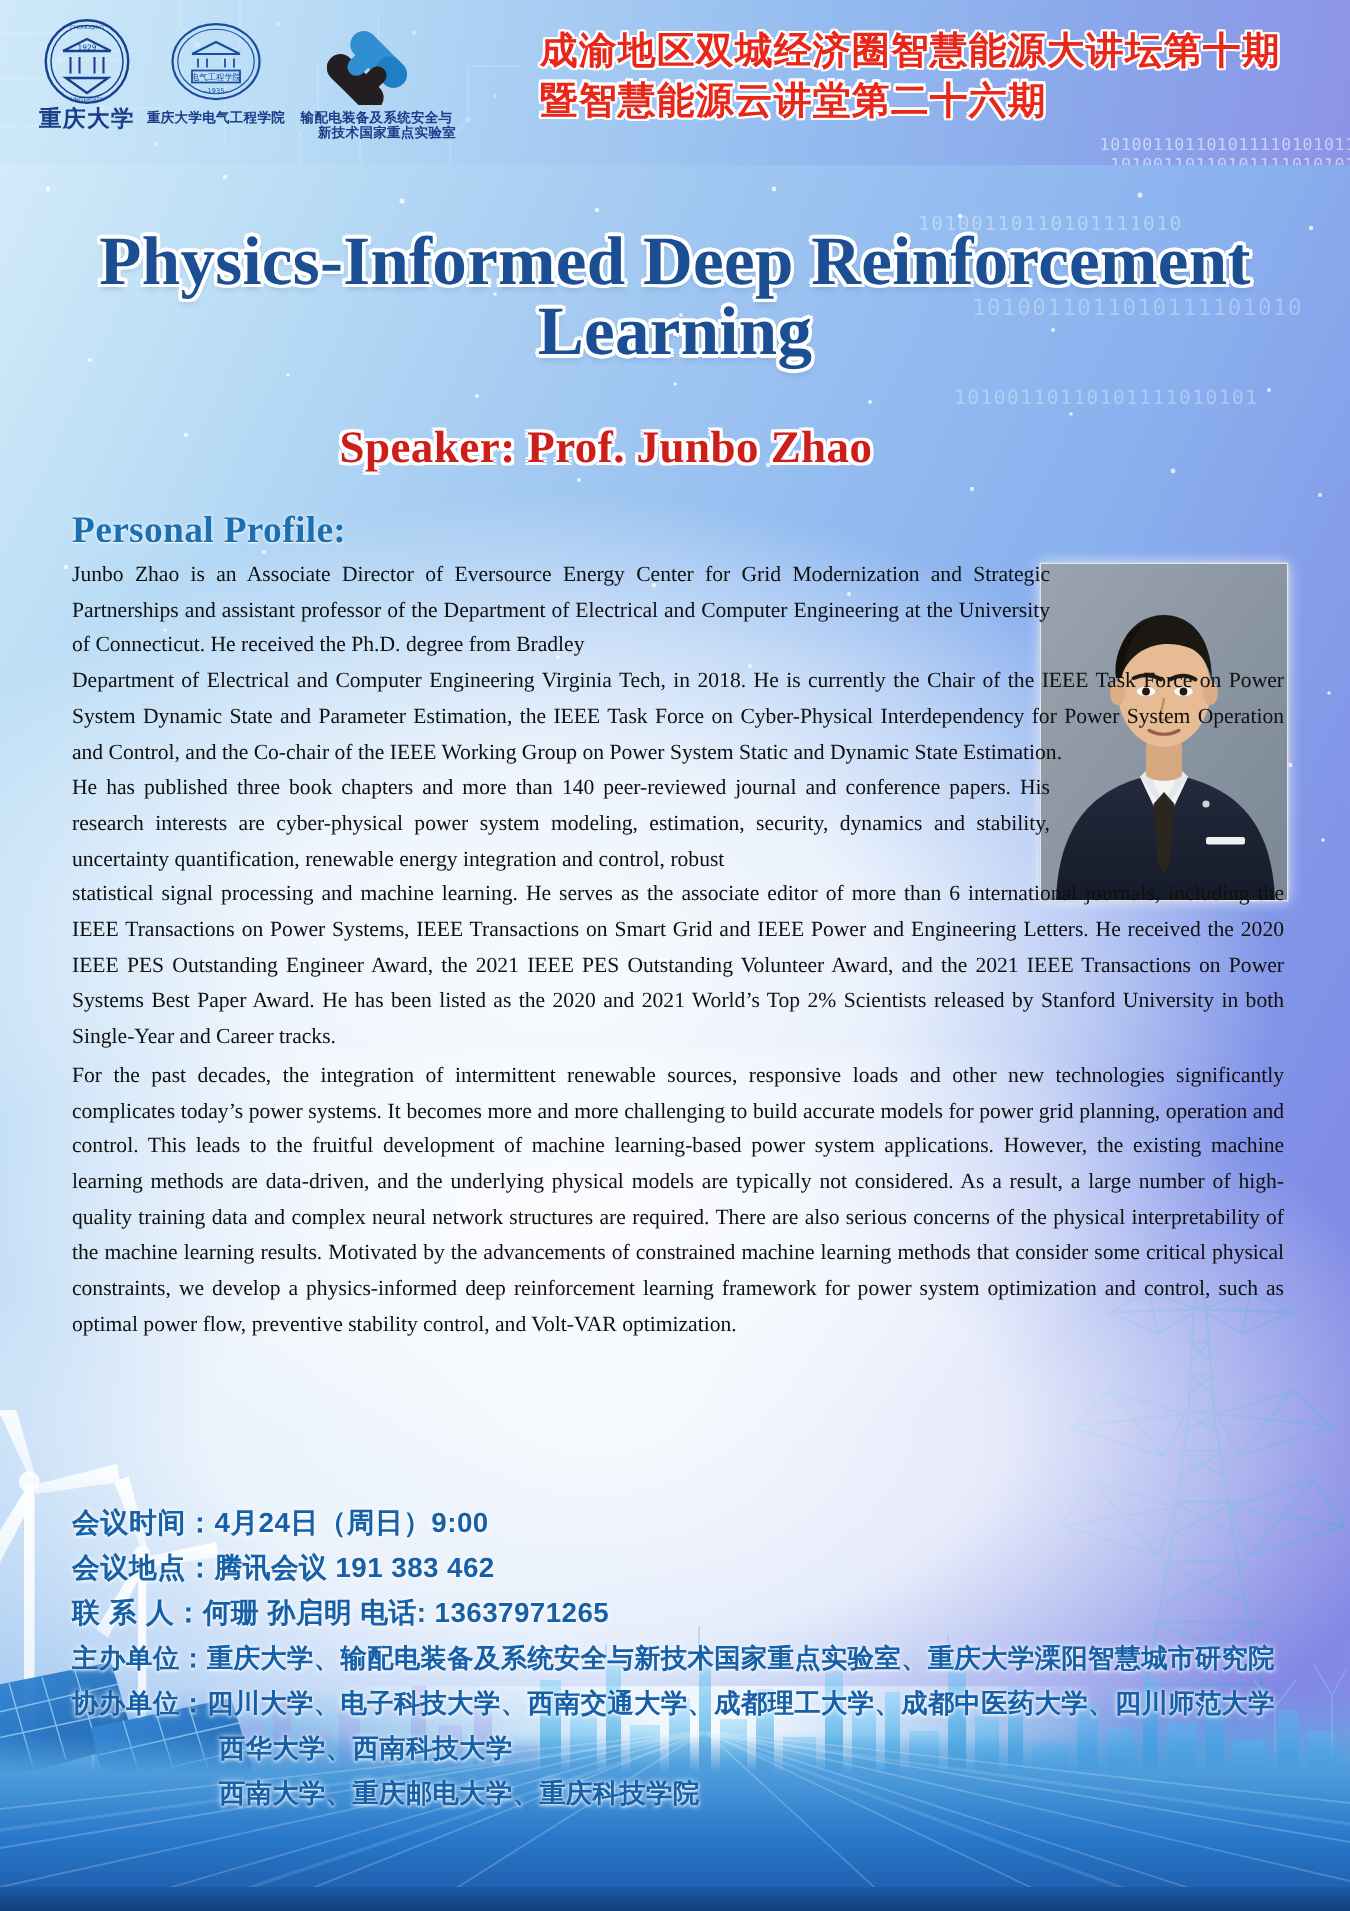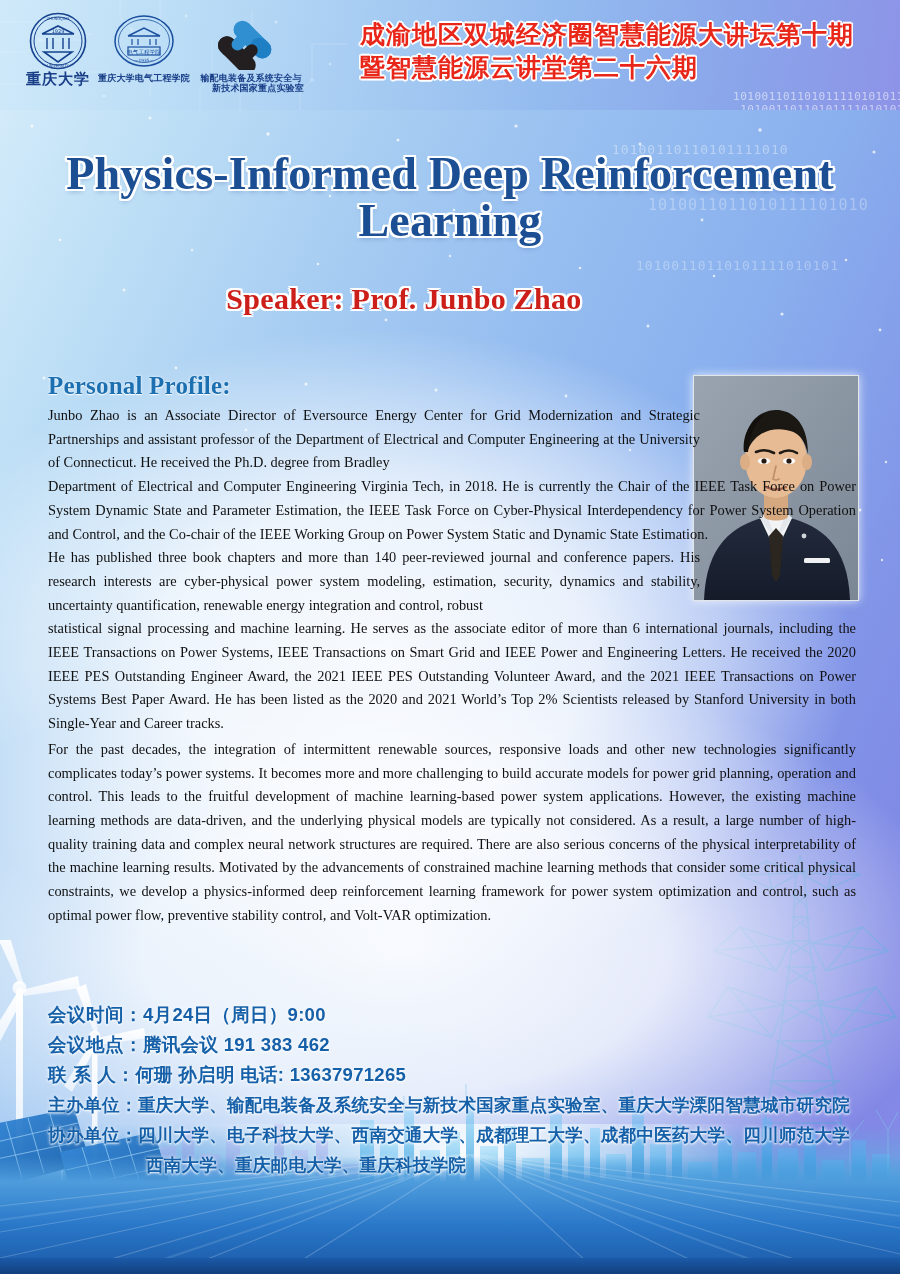--- a/index.html
+++ b/index.html
@@ -76,21 +76,21 @@
   .speaker{
     position:absolute;left:0;top:280px;width:808px;text-align:center;
     font-family:"Liberation Serif",serif;font-weight:bold;
     font-size:30px;line-height:38px;color:#cc1f1a;letter-spacing:.3px;
     text-shadow:
       -2px -2px 0 #fff, 2px -2px 0 #fff, -2px 2px 0 #fff, 2px 2px 0 #fff,
       0 -2.2px 0 #fff, 0 2.2px 0 #fff, -2.2px 0 0 #fff, 2.2px 0 0 #fff;
   }
 
   
-  .content{position:absolute;left:48px;top:340px;width:808px;margin-top:32px;}
+  .content{position:absolute;left:48px;top:340px;width:808px;}
   .sec-head{
     font-family:"Liberation Serif",serif;font-weight:bold;font-size:25px;
     color:#1c6fb0;letter-spacing:.2px;margin:0 0 4px 0;
     text-shadow:0 1px 1px rgba(255,255,255,.9),0 0 3px rgba(255,255,255,.8);
   }
   .para{
     font-family:"Liberation Serif",serif;font-size:14.4px;line-height:23.7px;
     color:#101010;text-align:justify;text-justify:inter-word;margin:0;
   }
   .para.wrapped{width:652px;}
@@ -518,16 +518,17 @@
     </div>
     <div class="row">
       <span class="lbl">联 系 人：</span><span>何珊  孙启明 电话: 13637971265</span>
     </div>
     <div class="row small">
       <span class="lbl">主办单位：</span><span>重庆大学、输配电装备及系统安全与新技术国家重点实验室、重庆大学溧阳智慧城市研究院</span>
     </div>
     <div class="row small">
       <span class="lbl">协办单位：</span><span>四川大学、电子科技大学、西南交通大学、成都理工大学、成都中医药大学、四川师范大学</span>
     </div>
+    <div class="row small indent">西华大学、西南科技大学</div>
     <div class="row small indent">西南大学、重庆邮电大学、重庆科技学院</div>
   </div>
 
 </div>
 
 </body></html>

